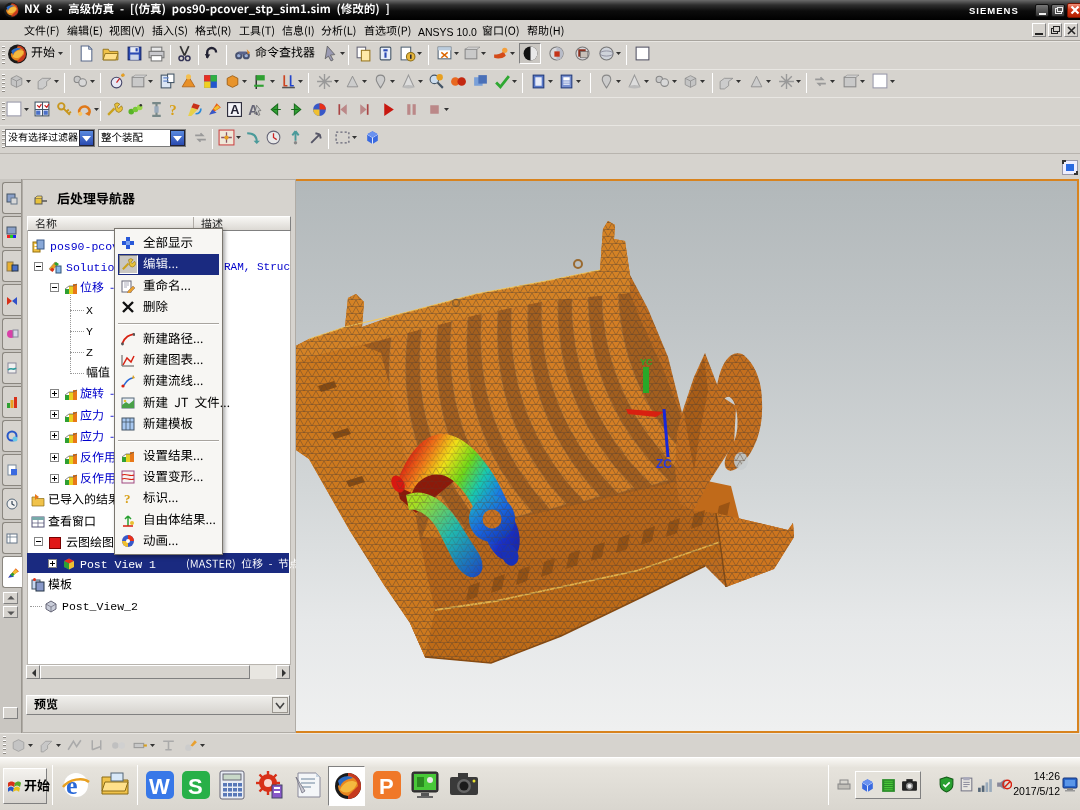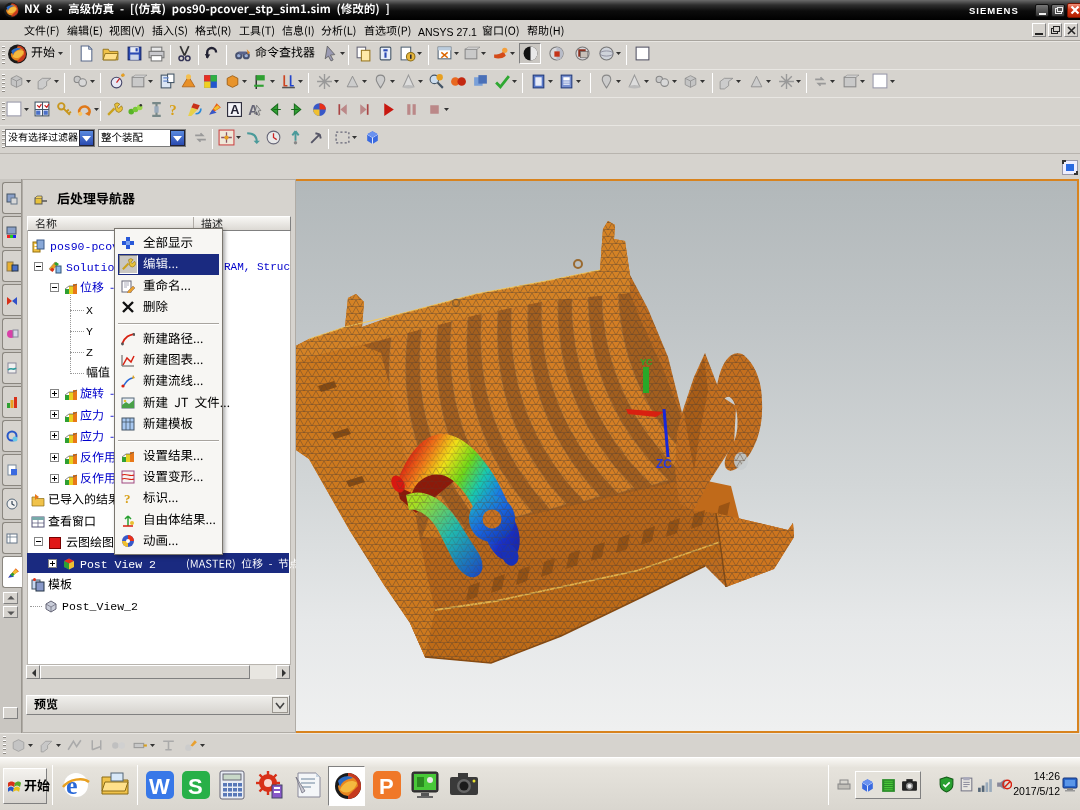--- a/index.html
+++ b/index.html
@@ -310,21 +310,21 @@
       <svg style="position:absolute;left:363.68999999999994px;top:5px;" width="47.4" height="13.0" viewBox="0 0 47.4 13.0" fill="#000">
         <g transform="translate(0,9.7) scale(0.0110,-0.0110)">
           <use href="#g56" x="0"></use>
           <use href="#g57" x="1000"></use>
           <use href="#g58" x="2000"></use>
           <use href="#g32" x="3000"></use>
           <use href="#g59" x="3338"></use>
           <use href="#g34" x="3971"></use>
         </g>
       </svg>
-      <div class="abs" style="left:418px;top:6px;font-size:10.5px;color:#000">ANSYS 27.1</div>
+      <div class="abs" style="left:418px;top:6px;font-size:10.5px;color:#000">ANSYS 10.0</div>
       <svg style="position:absolute;left:482.08899999999994px;top:5px;" width="37.6" height="13.0" viewBox="0 0 37.6 13.0" fill="#000">
         <g transform="translate(0,9.7) scale(0.0110,-0.0110)">
           <use href="#g60" x="0"></use>
           <use href="#g61" x="1000"></use>
           <use href="#g32" x="2000"></use>
           <use href="#g62" x="2338"></use>
           <use href="#g34" x="3080"></use>
         </g>
       </svg>
       <svg style="position:absolute;left:526.6869999999999px;top:5px;" width="37.4" height="13.0" viewBox="0 0 37.4 13.0" fill="#000">
@@ -1273,21 +1273,21 @@
         <div class="abs" style="left:48px;top:559px;width:9px;height:9px;background:#fff;border:1px solid #848484">
           <div class="abs" style="left:1px;top:3px;width:5px;height:1px;background:#000"></div>
           <div class="abs" style="left:3px;top:1px;width:1px;height:5px;background:#000"></div>
         </div>
         <svg class="abs" style="left:62px;top:557px" width="14" height="14" viewBox="0 0 14 14">
           <path d="M2 4l5-2.5L12 4v6l-5 2.5L2 10z" fill="#3858c8"></path>
           <path d="M2 4l5 2.5L12 4 7 1.5z" fill="#e83018"></path>
           <path d="M2 4v6l5 2.5V6.5z" fill="#2fa032"></path>
           <path d="M7 6.5l5-2.5v6l-5 2.5z" fill="#f0c030"></path>
         </svg>
-        <div class="abs" style="left:80px;top:558px;font-size:11.5px;color:#fff;font-family:'Liberation Mono',monospace">Post View 2</div>
+        <div class="abs" style="left:80px;top:558px;font-size:11.5px;color:#fff;font-family:'Liberation Mono',monospace">Post View 1</div>
         <div class="abs" style="left:186px;top:557px;color:#fff"></div>
         <svg style="position:absolute;left:186px;top:558.0px;" width="125.0" height="13.0" viewBox="0 0 125.0 13.0" fill="#fff">
           <g transform="translate(0,9.7) scale(0.0110,-0.0110)">
             <use href="#g32" x="0"></use>
             <use href="#g114" x="338"></use>
             <use href="#g115" x="1150"></use>
             <use href="#g43" x="1758"></use>
             <use href="#g49" x="2354"></use>
             <use href="#g37" x="2953"></use>
             <use href="#g46" x="3542"></use>

